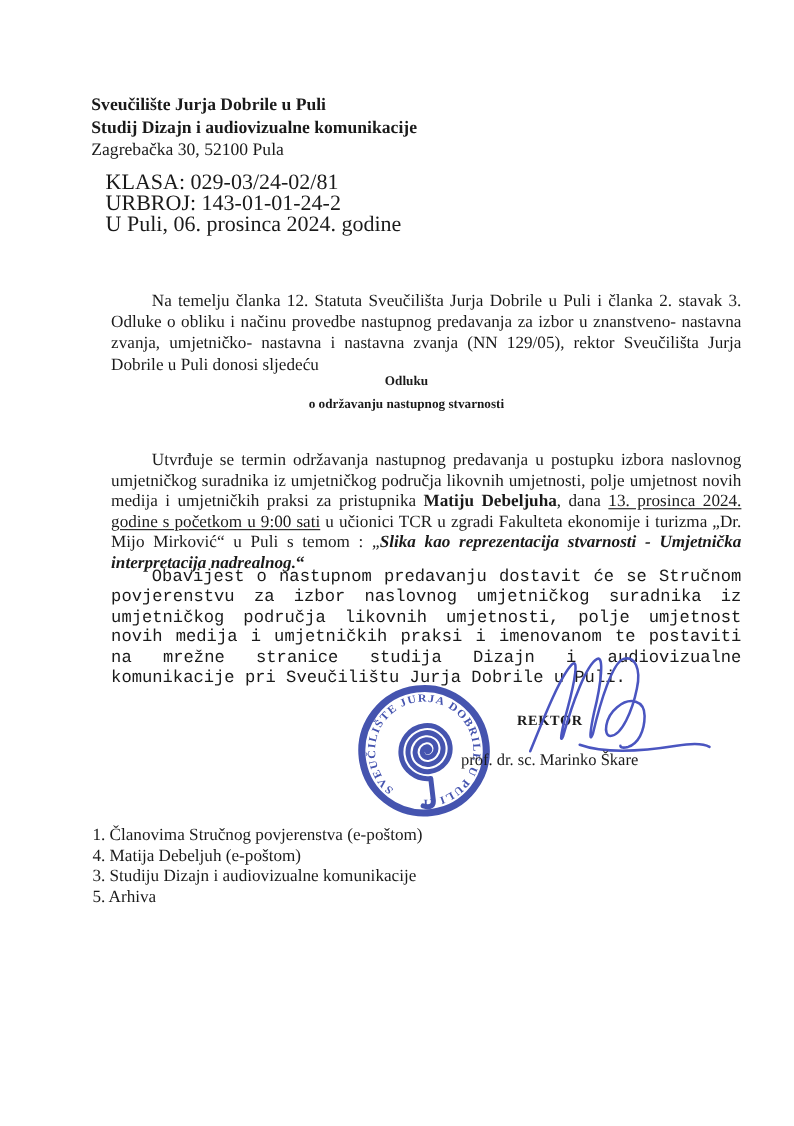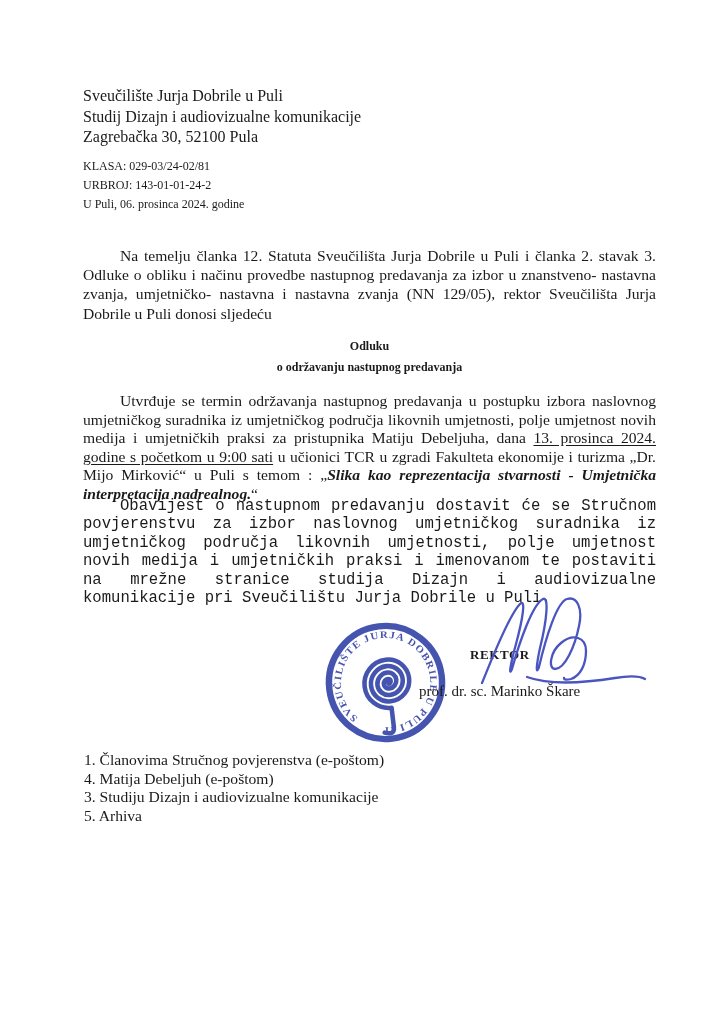--- a/index.html
+++ b/index.html
@@ -6,29 +6,29 @@
   .page {
     position: relative;
     width: 722px;
     height: 1024px;
     background: #ffffff;
     overflow: hidden;
     font-family: "Liberation Serif", "DejaVu Serif", serif;
     color: #1a1a1a;
   }
   .abs { position: absolute; }
-  .bold { font-weight: normal; }
+  .bold { font-weight: bold; }
 
   .letterhead { left: 83px; top: 86px; font-size: 16px; line-height: 20.5px; }
-  .refblock   { left: 83px; top: 157px; font-size: 12px; line-height: 19px; }
+  .refblock   { left: 96px; top: 157px; font-size: 20px; line-height: 19px; }
 
   .para {
     left: 83px;
     width: 573px;
-    margin: 0;
+    margin: 18px;
     font-size: 15.6px;
     text-align: justify;
     text-indent: 37px;
   }
   .preamble { top: 246px; line-height: 19.2px; }
   .decision { top: 392px; line-height: 18.6px; }
   .notice   { top: 497px; line-height: 18.4px; font-family: Liberation Mono, monospace; }
 
   .doc-title {
     left: 83px; top: 336px; width: 573px;
@@ -60,21 +60,21 @@
   <div class="abs refblock">
     <div>KLASA: 029-03/24-02/81</div>
     <div>URBROJ: 143-01-01-24-2</div>
     <div>U Puli, 06. prosinca 2024. godine</div>
   </div>
 
   <p class="abs para preamble">Na temelju članka 12. Statuta Sveučilišta Jurja Dobrile u Puli i članka 2. stavak 3. Odluke o obliku i načinu provedbe nastupnog predavanja za izbor u znanstveno- nastavna zvanja, umjetničko- nastavna i nastavna zvanja (NN 129/05), rektor Sveučilišta Jurja Dobrile u Puli donosi sljedeću</p>
 
   <div class="abs doc-title">
     <div>Odluku</div>
-    <div>o održavanju nastupnog predavanja</div>
+    <div>o održavanju nastupnog stvarnosti</div>
   </div>
 
   <p class="abs para decision"><span>Utvrđuje se termin održavanja nastupnog predavanja u postupku izbora naslovnog umjetničkog suradnika iz umjetničkog područja likovnih umjetnosti, polje umjetnost novih medija i umjetničkih praksi za pristupnika </span><span class="bold">Matiju Debeljuha</span><span>, dana </span><span class="u">13. prosinca 2024. godine s početkom u 9:00 sati</span><span> u učionici TCR u zgradi Fakulteta ekonomije i turizma „Dr. Mijo Mirković“ u Puli s temom : „</span><span class="theme">Slika kao reprezentacija stvarnosti - Umjetnička interpretacija nadrealnog.</span><span class="bold">“</span></p>
 
   <p class="abs para notice">Obavijest o nastupnom predavanju dostavit će se Stručnom povjerenstvu za izbor naslovnog umjetničkog suradnika iz umjetničkog područja likovnih umjetnosti, polje umjetnost novih medija i umjetničkih praksi i imenovanom te postaviti na mrežne stranice studija Dizajn i audiovizualne komunikacije pri Sveučilištu Jurja Dobrile u Puli.</p>
 
   <svg class="abs stamp" width="127" height="127" viewBox="-64 -64 128 128" xmlns="http://www.w3.org/2000/svg">
     <g transform="rotate(-7)">
       <circle r="57" fill="none" stroke="#2c3da5" stroke-width="6.5"></circle>
       <path id="stampTextCircle" d="M -31.8,31.8 A 45,45 0 1 1 -19,40.8" fill="none" stroke="none"></path>

